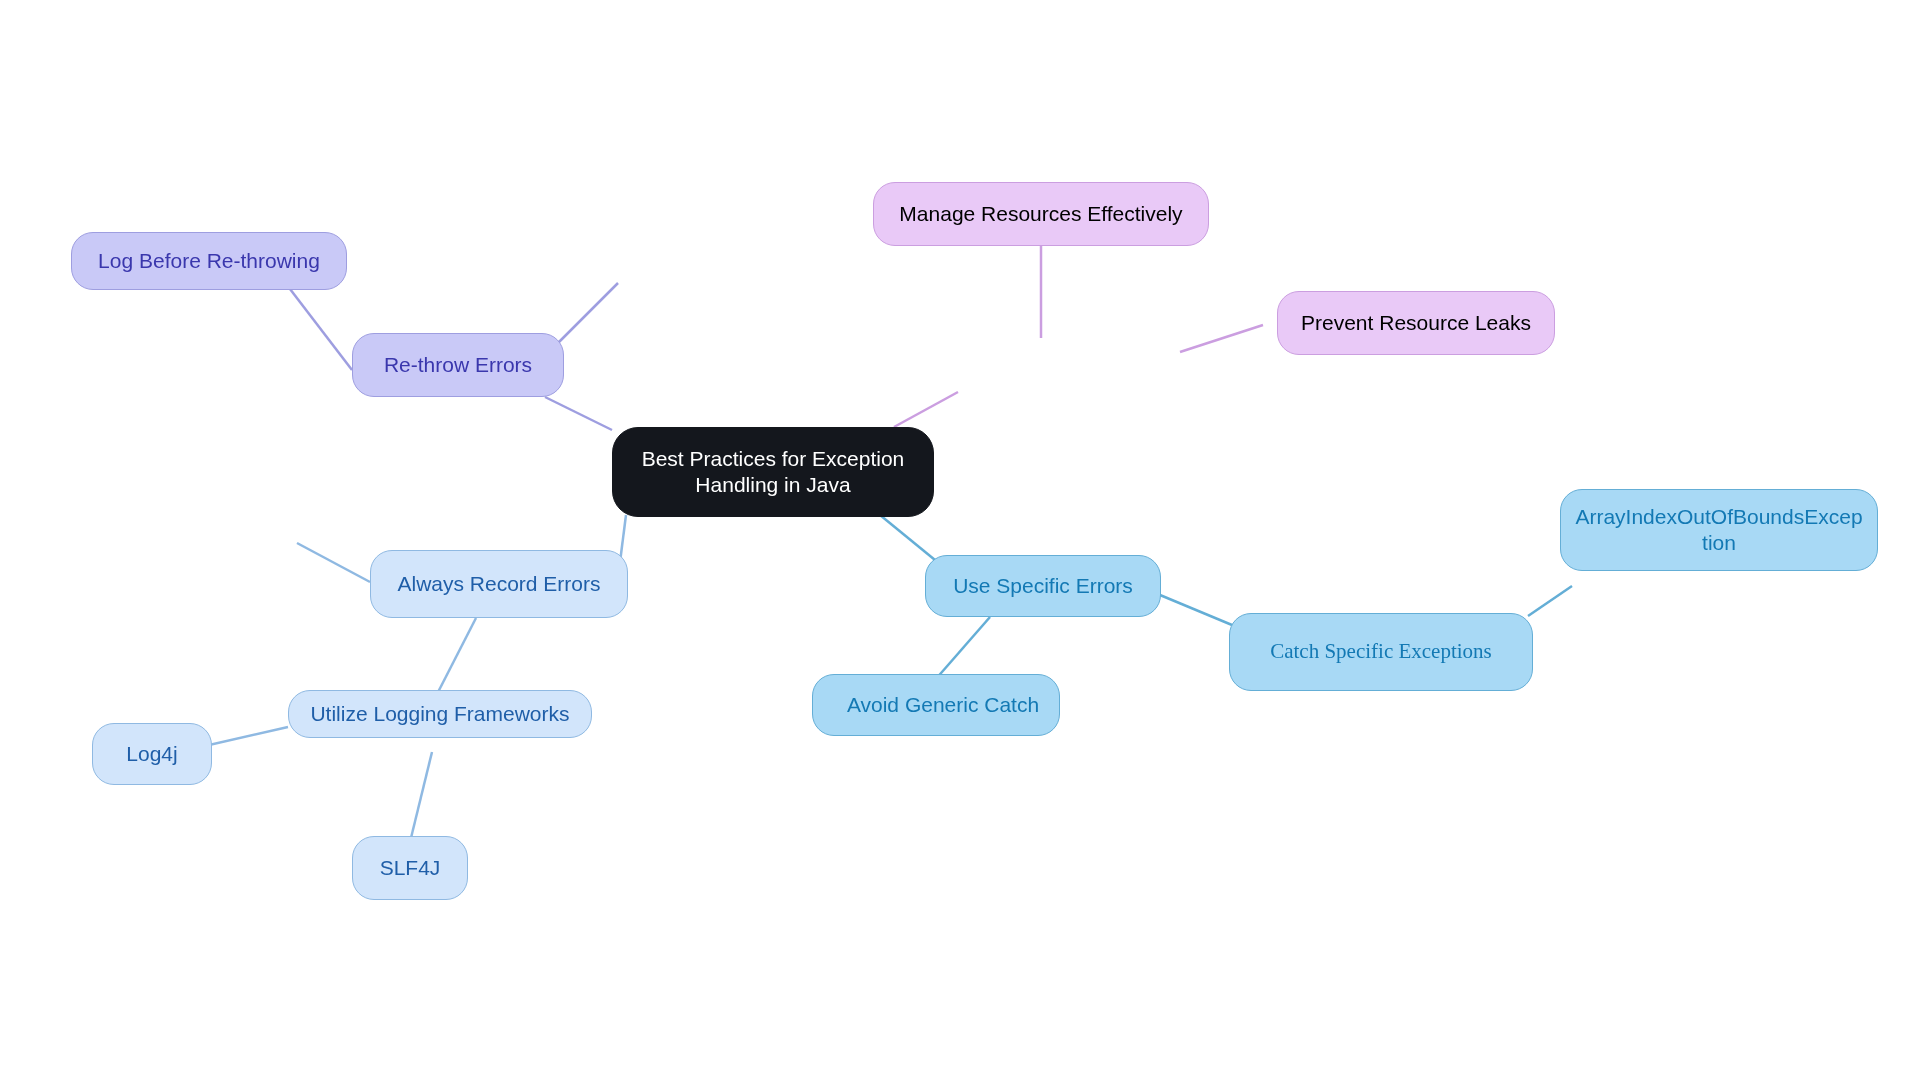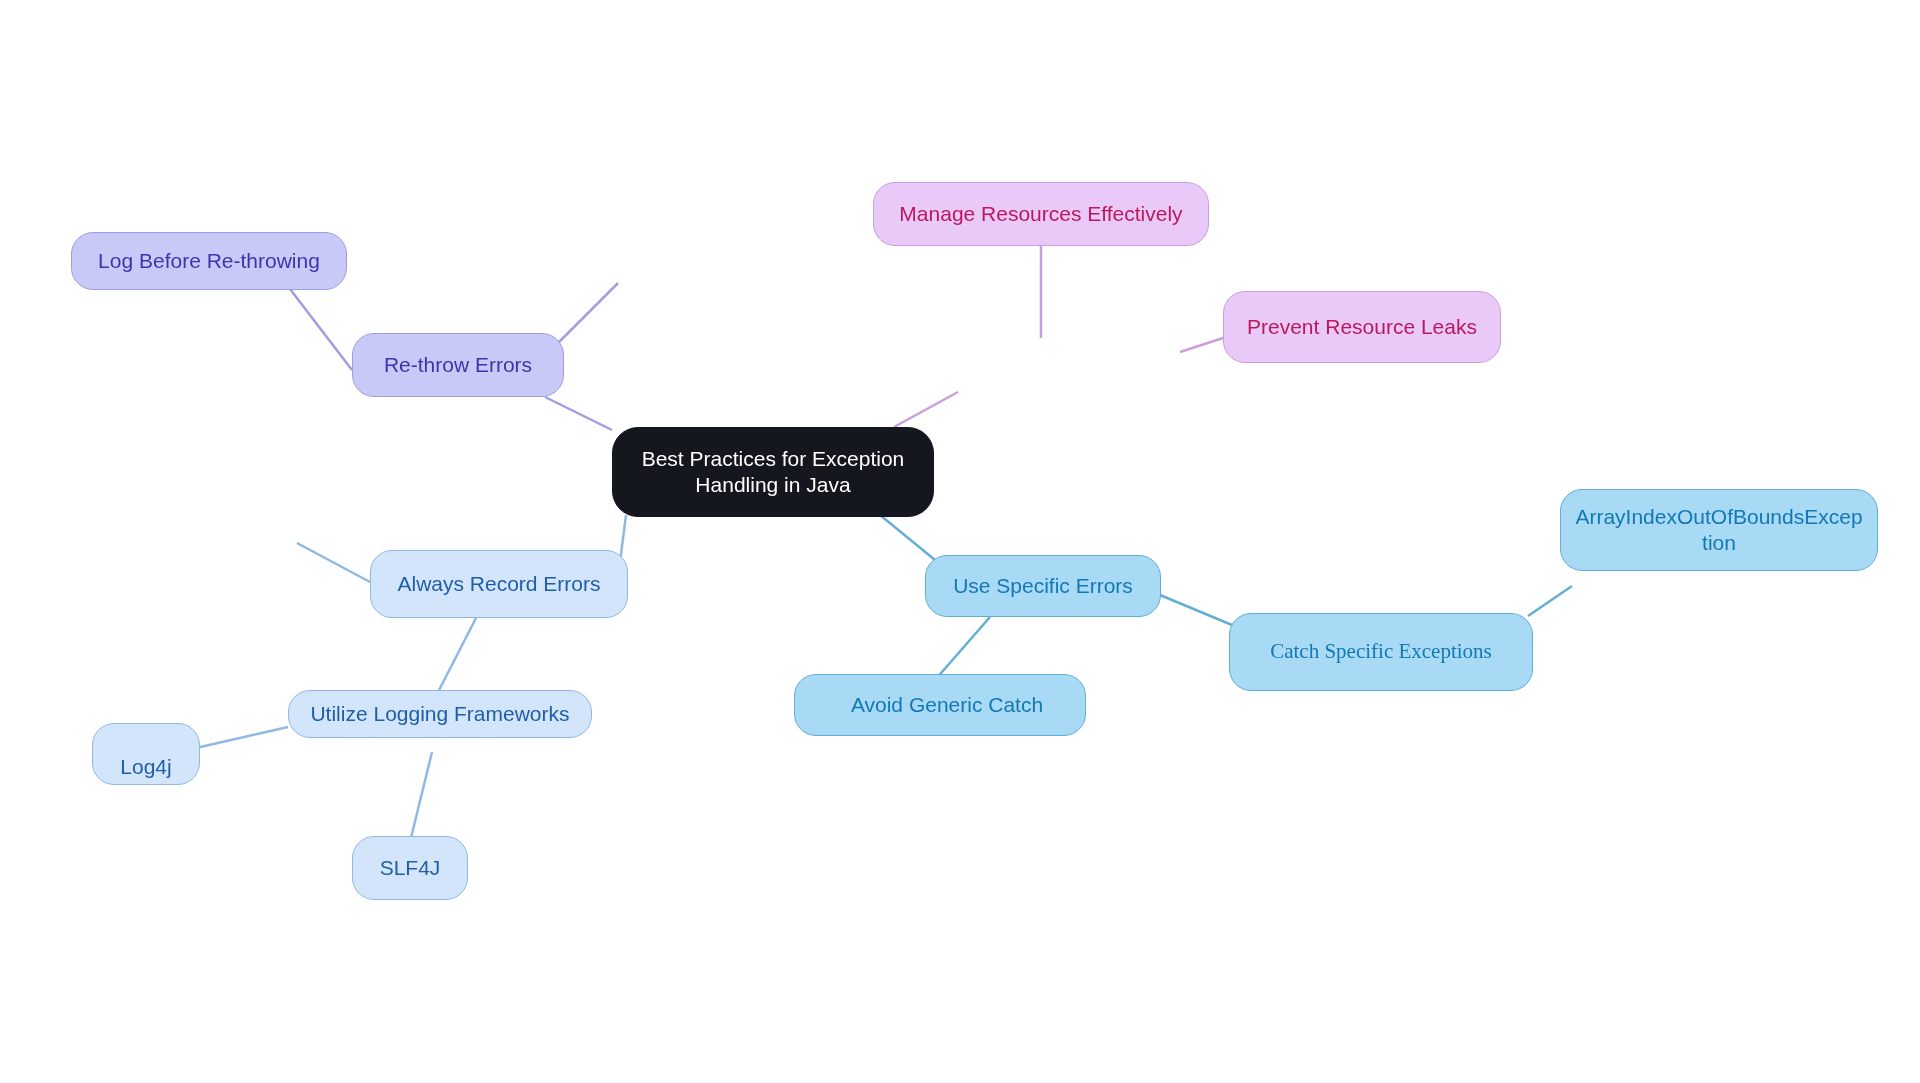--- a/index.html
+++ b/index.html
@@ -57,21 +57,21 @@
   .node.lav {
     background: #c9c9f7;
     border-color: #9e9ee0;
     color: #3a37ad;
     font-size: 21px;
   }
   
   .node.pink {
     background: #e9c9f7;
     border-color: #cb9ee0;
-    color: #be185d;
+    color: #000000;
     font-size: 21px;
   }
   
   .node.paleblue {
     background: #d2e5fb;
     border-color: #8fb9e2;
     color: #1f5ea8;
     font-size: 21px;
   }
   
@@ -120,46 +120,46 @@
   <div class="node lav" style="left:71px; top:232px; width:276px; height:58px;">
     <span class="node-label">Log Before Re-throwing</span>
   </div>
 
 
   <div class="node pink" style="left:873px; top:182px; width:336px; height:64px;">
     <span class="node-label">Manage Resources Effectively</span>
   </div>
 
 
-  <div class="node pink" style="left:1223px; top:291px; width:278px; height:72px;">
+  <div class="node pink" style="left:1277px; top:291px; width:278px; height:64px;">
     <span class="node-label">Prevent Resource Leaks</span>
   </div>
 
   <div class="node paleblue" style="left:370px; top:550px; width:258px; height:68px;">
     <span class="node-label">Always Record Errors</span>
   </div>
 
 
   <div class="node paleblue" style="left:288px; top:690px; width:304px; height:48px;">
     <span class="node-label">Utilize Logging Frameworks</span>
   </div>
 
-  <div class="node paleblue" style="left:92px; top:723px; width:108px; height:62px;align-items:flex-end;">
+  <div class="node paleblue" style="left:92px; top:723px; width:120px; height:62px;">
     <span class="node-label">Log4j</span>
   </div>
 
   <div class="node paleblue" style="left:352px; top:836px; width:116px; height:64px;">
     <span class="node-label">SLF4J</span>
   </div>
 
   <div class="node sky" style="left:925px; top:555px; width:236px; height:62px;">
     <span class="node-label">Use Specific Errors</span>
   </div>
 
-  <div class="node sky" style="left:794px; top:674px; width:292px; height:62px;padding-left:28px;">
+  <div class="node sky" style="left:812px; top:674px; width:248px; height:62px;padding-left:28px;">
     <span class="node-label">Avoid Generic Catch</span>
   </div>
 
   <div class="node sky" style="left:1229px; top:613px; width:304px; height:78px;font-family:Liberation Serif, serif;">
     <span class="node-label">Catch Specific Exceptions</span>
   </div>
 
   <div class="node sky" style="left:1560px; top:489px; width:318px; height:82px;">
     <span class="node-label">ArrayIndexOutOfBoundsException</span>
   </div>

